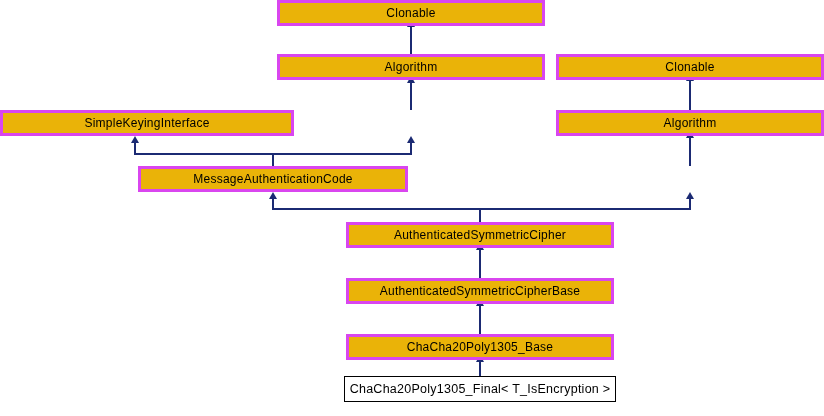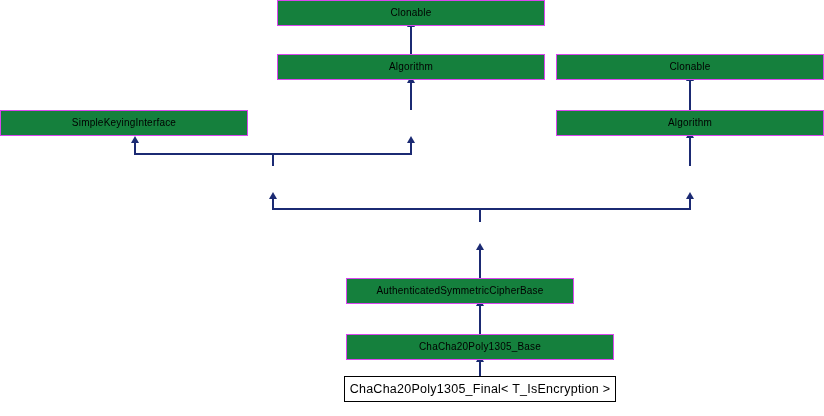--- a/index.html
+++ b/index.html
@@ -14,24 +14,24 @@
   #diagram {
     position: relative;
     width: 824px;
     height: 416px;
     background: #ffffff;
     overflow: hidden;
   }
   .node {
     position: absolute;
     box-sizing: border-box;
-    background: #15803d;
-    border: 1px solid #d946ef;
+    background: #eab308;
+    border: 3px solid #d946ef;
     color: #000000;
-    font-size: 10px;
+    font-size: 12px;
     line-height: 1;
     display: flex;
     align-items: center;
     justify-content: center;
     text-align: center;
     white-space: nowrap;
     letter-spacing: 0.02em;
     cursor: pointer;
   }
   .node.focus {
@@ -99,33 +99,39 @@
   </div>
 
   <div class="node" style="left:277px; top:54px; width:268px; height:26px;">
     <span>Algorithm</span>
   </div>
 
   <div class="node" style="left:556px; top:54px; width:268px; height:26px;">
     <span>Clonable</span>
   </div>
 
-  <div class="node" style="left:0px; top:110px; width:248px; height:26px;">
+  <div class="node" style="left:0px; top:110px; width:294px; height:26px;">
     <span>SimpleKeyingInterface</span>
   </div>
 
 
   <div class="node" style="left:556px; top:110px; width:268px; height:26px;">
     <span>Algorithm</span>
   </div>
 
+  <div class="node" style="left:138px; top:166px; width:270px; height:26px;">
+    <span>MessageAuthenticationCode</span>
+  </div>
 
 
+  <div class="node" style="left:346px; top:222px; width:268px; height:26px;">
+    <span>AuthenticatedSymmetricCipher</span>
+  </div>
 
-  <div class="node" style="left:346px; top:278px; width:228px; height:26px;">
+  <div class="node" style="left:346px; top:278px; width:268px; height:26px;">
     <span>AuthenticatedSymmetricCipherBase</span>
   </div>
 
   <div class="node" style="left:346px; top:334px; width:268px; height:26px;text-align:right;">
     <span>ChaCha20Poly1305_Base</span>
   </div>
 
   <div class="node focus" style="left:344px; top:376px; width:272px; height:26px;">
     <span>ChaCha20Poly1305_Final&lt; T_IsEncryption &gt;</span>
   </div>

